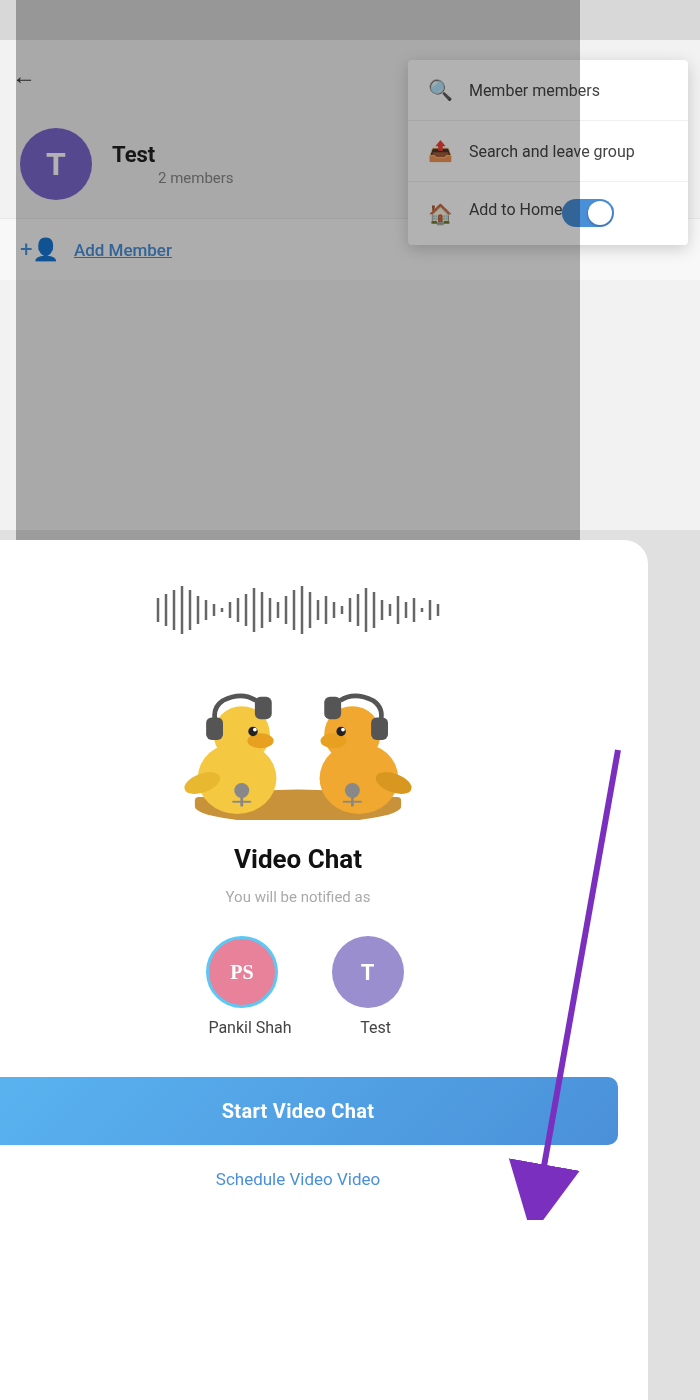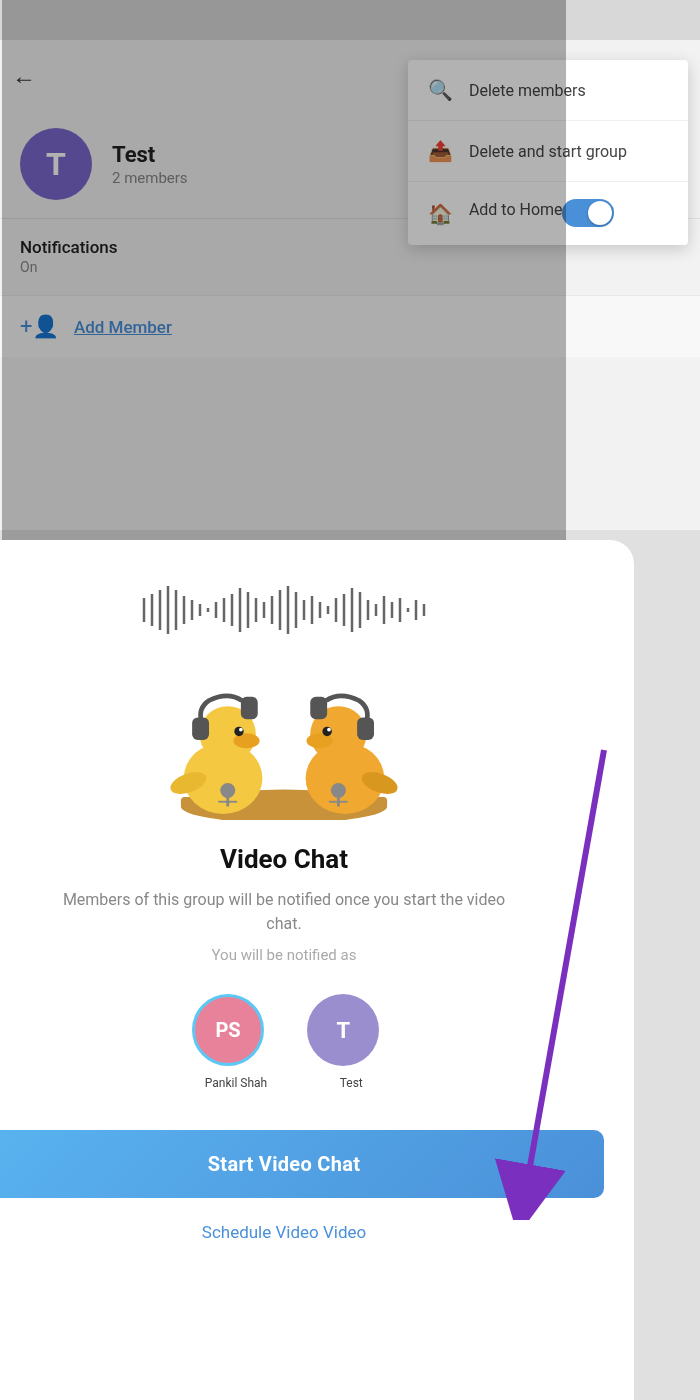--- a/index.html
+++ b/index.html
@@ -80,20 +80,21 @@
     }
     .group-name {
       font-size: 22px;
       font-weight: bold;
       color: #222;
     }
     .group-members {
       font-size: 15px;
       color: #888;
       margin-top: 2px;
+      margin-left: 46px;
     }
 
     
     .overlay-menu {
       position: absolute;
       top: 60px;
       right: 12px;
       background: white;
       border-radius: 4px;
       box-shadow: 0 4px 16px rgba(0,0,0,0.18);
@@ -172,21 +173,21 @@
     .add-member-label {
       font-size: 17px;
       color: #4a90d9;
       font-weight: 500;
       text-decoration: underline;
     }
 
     
     .modal-overlay {
       position: absolute;
-      top: 0; left: 2px;
+      top: 0; left: 16px;
       width: 564px;
       height: 1400px;
       background: rgba(0,0,0,0.3);
       z-index: 10;
       display: flex;
       align-items: flex-end;
       justify-content: center;
     }
 
     
@@ -266,35 +267,36 @@
       height: 72px;
       border-radius: 50%;
       background: #e8829a;
       display: flex;
       align-items: center;
       justify-content: center;
       color: white;
       font-size: 20px;
       font-weight: bold;
       border: 3px solid #5bc8f5;
+      font-family: Liberation Serif, serif;
     }
     .member-avatar-t {
       width: 72px;
       height: 72px;
       border-radius: 50%;
       background: #9b8ecf;
       display: flex;
       align-items: center;
       justify-content: center;
       color: white;
       font-size: 22px;
       font-weight: bold;
     }
     .member-name {
-      font-size: 12px;
+      font-size: 16px;
       color: #444;
       padding-left: 16px;
     }
 
     
     .start-button {
       width: 640px;
       height: 68px;
       background: linear-gradient(135deg, #5ab4f0 0%, #4a90d9 100%);
       border-radius: 10px;
@@ -336,41 +338,35 @@
   </div>
 
   <div class="group-info-row">
     <div class="group-avatar">T</div>
     <div>
       <div class="group-name">Test</div>
       <div class="group-members">2 members</div>
     </div>
   </div>
 
-  <div class="notifications-row">
-    <div>
-      <div class="notifications-label">Notifications</div>
-      <div class="notifications-status">On</div>
-    </div>
-  </div>
 
   <div class="add-member-row">
     <span class="add-member-icon">+👤</span>
     <span class="add-member-label">Add Member</span>
   </div>
 </div>
 
 <div class="overlay-menu">
   <div class="overlay-menu-item">
     <span class="menu-icon">🔍</span>
-    <span>Delete members</span>
+    <span>Member members</span>
   </div>
   <div class="overlay-menu-item">
     <span class="menu-icon">📤</span>
-    <span>Delete and start group</span>
+    <span>Search and leave group</span>
   </div>
   <div class="overlay-menu-item">
     <span class="menu-icon">🏠</span>
     <div>
       <span>Add to Home screen</span>
       <div style="display:flex; align-items:center; justify-content:flex-end; margin-top:-20px;">
         <div class="toggle">
           <div class="toggle-knob"></div>
         </div>
       </div>
@@ -510,21 +506,20 @@
       <defs>
         <marker id="arrowhead" markerWidth="12" markerHeight="12" refX="6" refY="6" orient="auto">
           <path d="M 0 0 L 12 6 L 0 12 z" fill="#7b2fbe"></path>
         </marker>
       </defs>
       <line x1="180" y1="10" x2="100" y2="460" stroke="#7b2fbe" stroke-width="6" marker-end="url(#arrowhead)"></line>
     </svg>
 
     <div class="modal-title">Video Chat</div>
 
-    <div class="modal-description">Members of this group will be notified once you start the video chat.</div>
 
     <div class="modal-sub-description">You will be notified as</div>
 
     <div class="member-avatars">
       <div class="member-item">
         <div class="member-avatar-ps">PS</div>
         <div class="member-name">Pankil Shah</div>
       </div>
       <div class="member-item">
         <div class="member-avatar-t">T</div>

